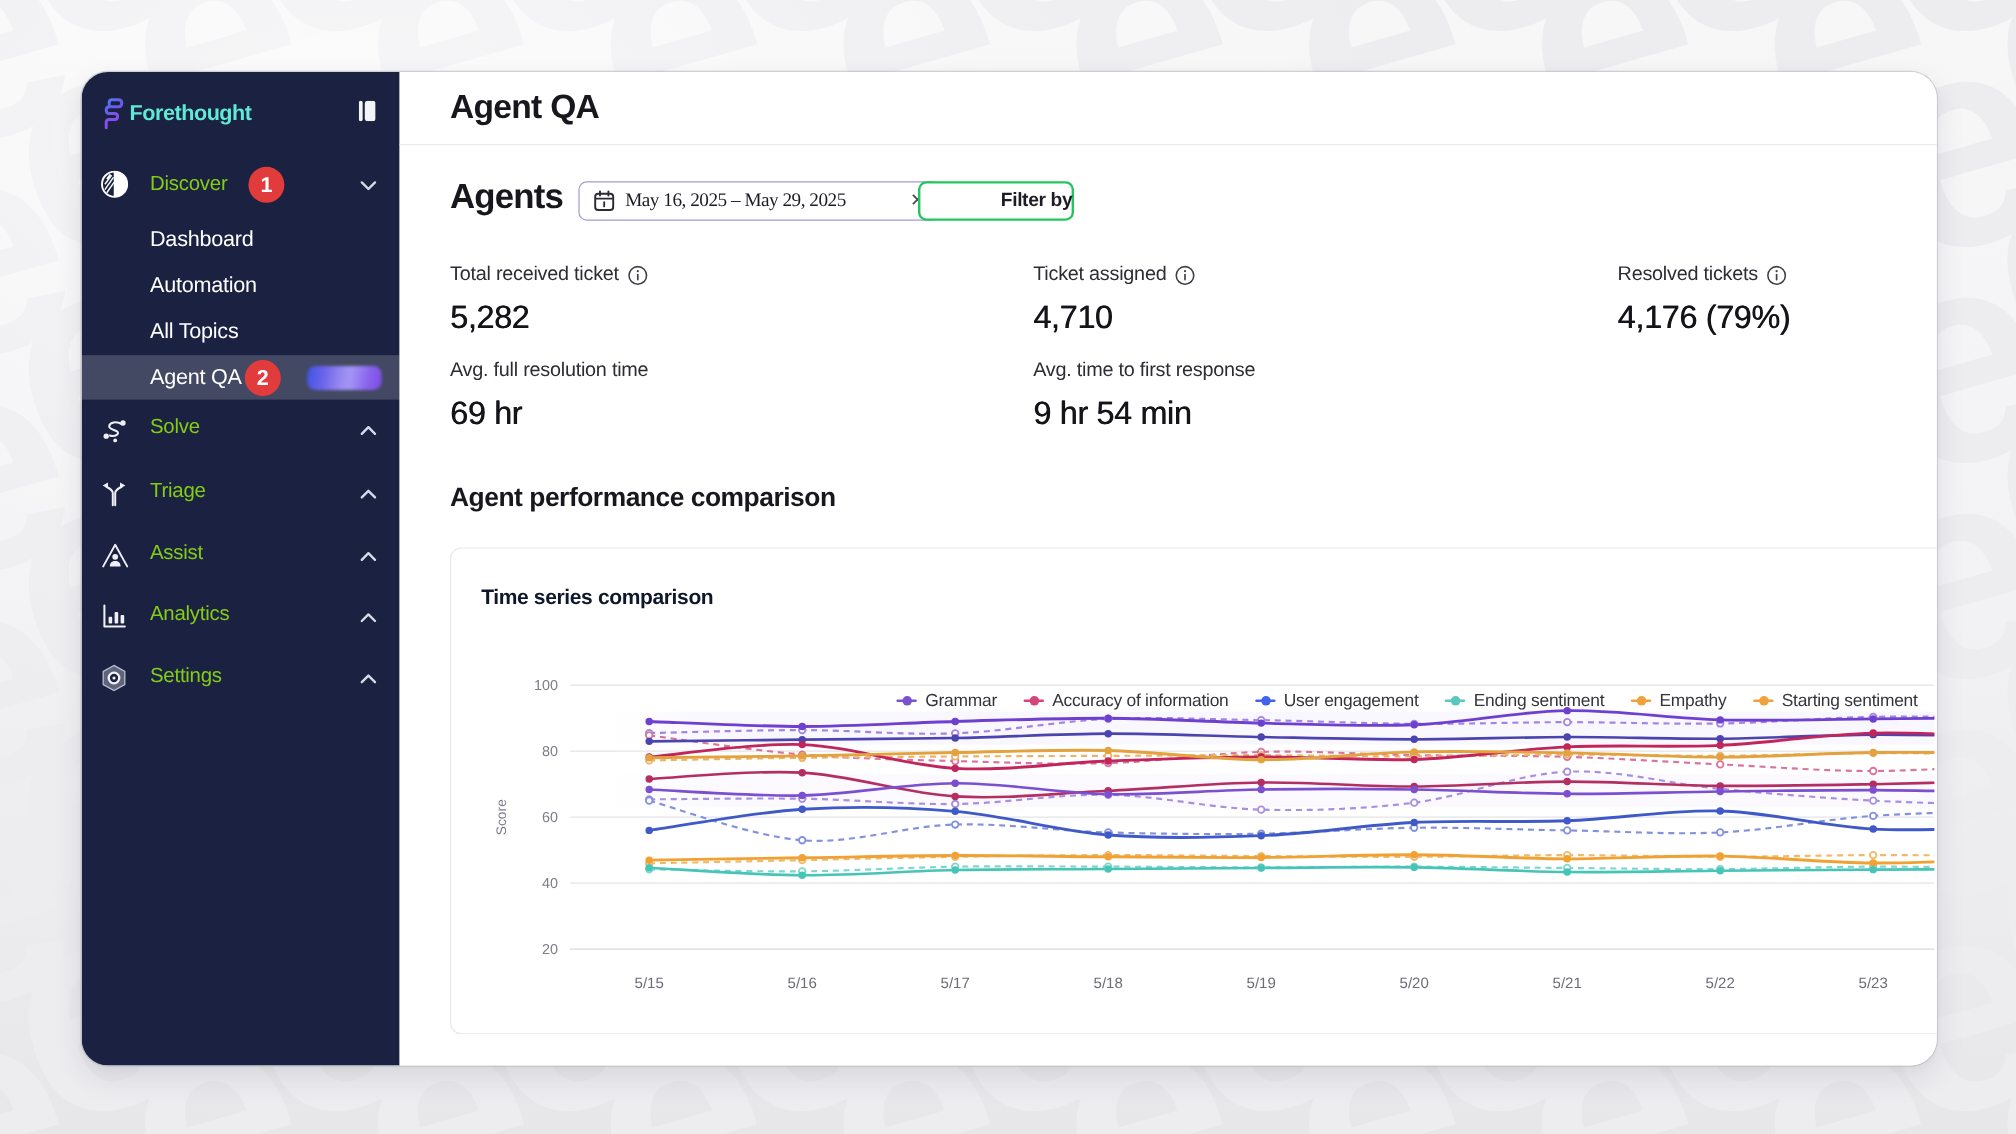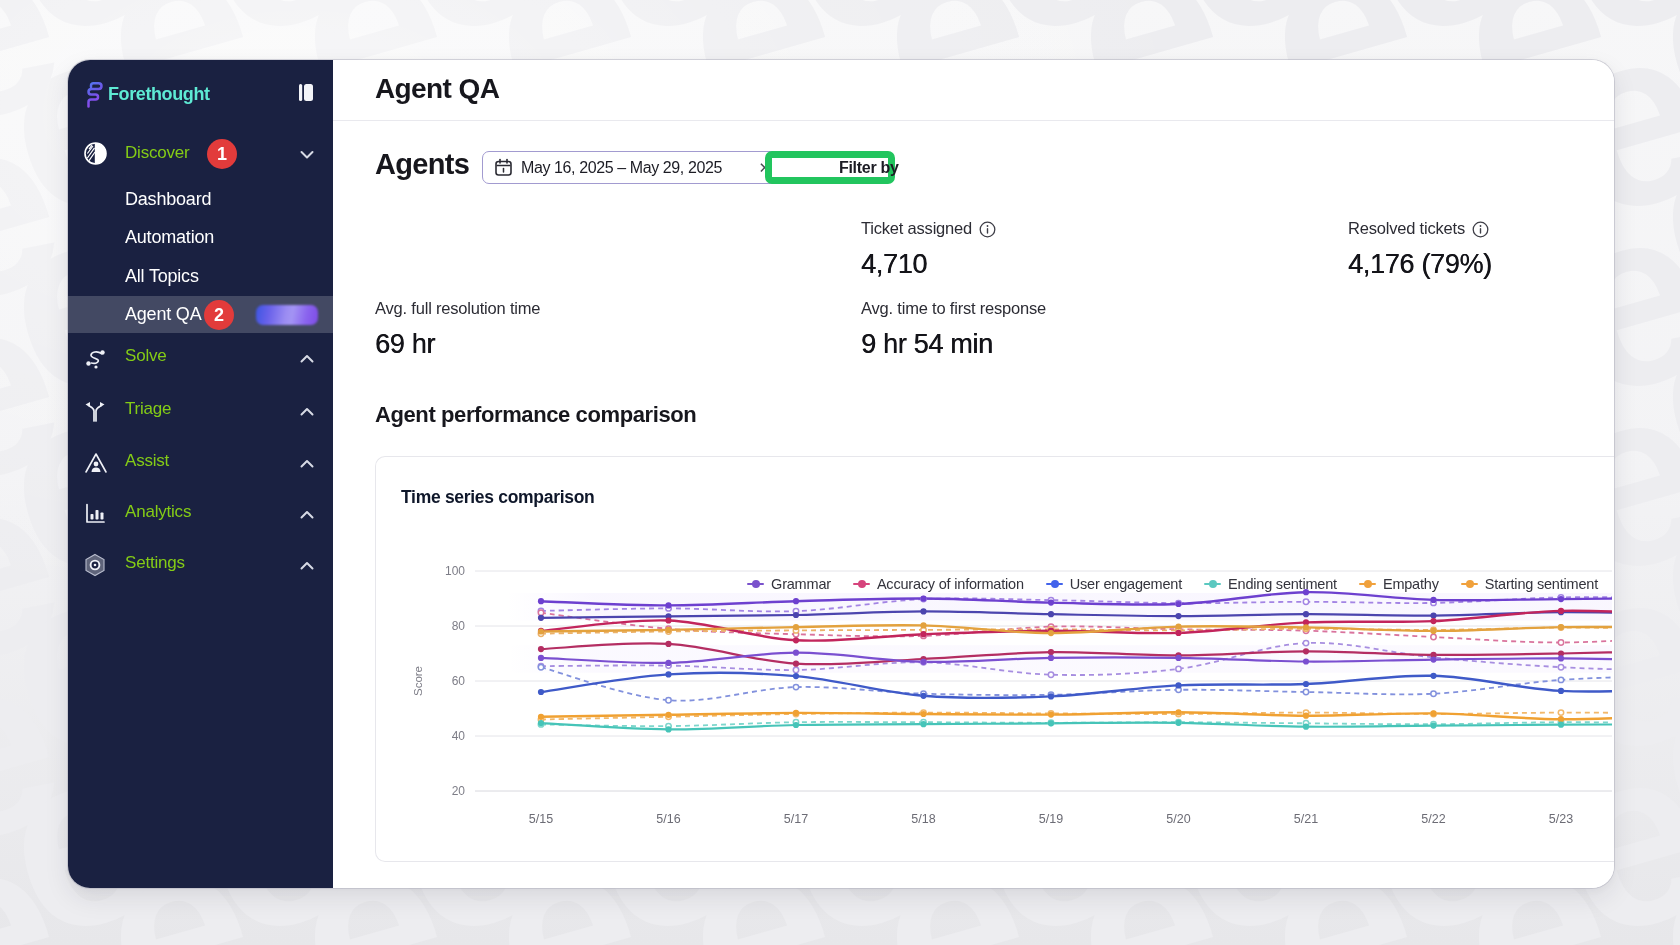--- a/index.html
+++ b/index.html
@@ -10,24 +10,24 @@
 #side { position:absolute; left:0; top:0; width:265px; height:828px; background:#1a2141; }
 .nav-txt { color:#84cc16; font-size:17px; letter-spacing:-0.2px; }
 .sub-txt { color:#ffffff; font-size:18px; letter-spacing:-0.2px; }
 .badge { position:absolute; width:30px; height:30px; border-radius:50%; background:#e23b3b; color:#fff; font-size:18px; font-weight:bold; text-align:center; line-height:30px; }
 .chev { position:absolute; left:232px; width:14px; height:14px; }
 #main { position:absolute; left:265px; top:0; width:1281px; height:828px; background:#fff; }
 h1.pg { position:absolute; left:42px; top:13px; font-size:28px; font-weight:bold; letter-spacing:-0.6px; color:#17171d; }
 #divider { position:absolute; left:0; top:60px; width:1281px; height:1px; background:#e9e9ee; }
 h2.agents { position:absolute; left:42px; top:88px; font-size:29px; font-weight:bold; letter-spacing:-0.7px; color:#17171d; }
 .btn { position:absolute; top:91px; height:33px; background:#fff; display:flex; align-items:center; }
-#datebtn { left:149px; width:301px; white-space:nowrap; border:1.5px solid #a29bd0; border-radius:7px; padding:0 11px; }
+#datebtn { left:149px; width:301px; white-space:nowrap; border:1.5px solid #a29bd0; border-radius:7px; padding:0 11px;font-family:Liberation Serif, serif; }
 #datebtn .dtxt { font-size:16px; letter-spacing:-0.4px; white-space:nowrap; color:#1c1c24; margin-left:8px; }
 #datebtn .x { margin-left:auto; color:#4a4a52; font-size:15px; }
-#filterbtn { left:432px; width:130px; white-space:nowrap; border:7px solid #22c55e; border-radius:7px; padding:0 12px;gap:48px; }
+#filterbtn { left:432px; width:130px; white-space:nowrap; border:2px solid #22c55e; border-radius:7px; padding:0 12px;gap:48px; }
 #filterbtn .ftxt { white-space:nowrap; font-size:16px; letter-spacing:-0.3px; color:#1c1c24; margin-left:7px; font-weight:bold; }
 .stat-label { font-size:16.5px; letter-spacing:-0.2px; color:#2c2c34; display:flex; align-items:center; gap:7px; }
 .stat-value { font-size:27px; color:#141419; letter-spacing:-0.3px; margin-top:11px; font-weight:500; text-shadow:0.4px 0 0 #141419; }
 .scol { position:absolute; }
 h3.perf { position:absolute; left:42px; top:342px; font-size:22px; font-weight:bold; letter-spacing:-0.4px; color:#17171d; }
 #card { position:absolute; left:42px; top:396px; width:1239px; height:406px; border:1px solid #e7e7ec; border-radius:10px 0 0 10px; border-right:none; background:#fff; }
 #card h4 { position:absolute; left:25px; top:30px; font-size:17.5px; font-weight:bold; letter-spacing:-0.3px; color:#0f172a; }
 #legend { position:absolute; right:16px; top:78px; display:flex; align-items:center; gap:22px;margin-top:41px; }
 .litem { display:flex; align-items:center; gap:7px; font-size:14.5px; letter-spacing:-0.2px; color:#34343d; }
 .lmark { width:17px; height:8px; position:relative; }
@@ -314,20 +314,28 @@
     </div>
     <div class="btn" id="filterbtn">
       <svg width="17" height="17" viewBox="0 0 17 17">
           <path d="M2 2.5 H15 L10.5 8.5 V13 L6.5 15 V8.5 Z" fill="none" stroke="#2a2a32" stroke-width="1.5" stroke-linejoin="round"></path>
         </svg>
       <span class="ftxt">Filter by</span>
       <svg style="margin-left:9px" width="13" height="8" viewBox="0 0 13 8">
           <path d="M1.5 1.5 L6.5 6.5 L11.5 1.5" fill="none" stroke="#3a3a42" stroke-width="1.8" stroke-linecap="round" stroke-linejoin="round"></path>
         </svg>
     </div>
+    <div class="scol" style="left:42px;top:159px;">
+        <div class="stat-label">Total received ticket <svg width="17" height="17" viewBox="0 0 17 17" style="margin-top:1px">
+            <circle cx="8.5" cy="8.5" r="7.3" fill="none" stroke="#3f3f48" stroke-width="1.3"></circle>
+            <line x1="8.5" y1="7.8" x2="8.5" y2="12" stroke="#3f3f48" stroke-width="1.4" stroke-linecap="round"></line>
+            <circle cx="8.5" cy="5" r="0.9" fill="#3f3f48"></circle>
+          </svg></div>
+        <div class="stat-value">5,282</div>
+      </div>
 <div class="scol" style="left:528px;top:159px;">
         <div class="stat-label">Ticket assigned <svg width="17" height="17" viewBox="0 0 17 17" style="margin-top:1px">
             <circle cx="8.5" cy="8.5" r="7.3" fill="none" stroke="#3f3f48" stroke-width="1.3"></circle>
             <line x1="8.5" y1="7.8" x2="8.5" y2="12" stroke="#3f3f48" stroke-width="1.4" stroke-linecap="round"></line>
             <circle cx="8.5" cy="5" r="0.9" fill="#3f3f48"></circle>
           </svg></div>
         <div class="stat-value">4,710</div>
       </div>
 <div class="scol" style="left:1015px;top:159px;">
         <div class="stat-label">Resolved tickets <svg width="17" height="17" viewBox="0 0 17 17" style="margin-top:1px">

